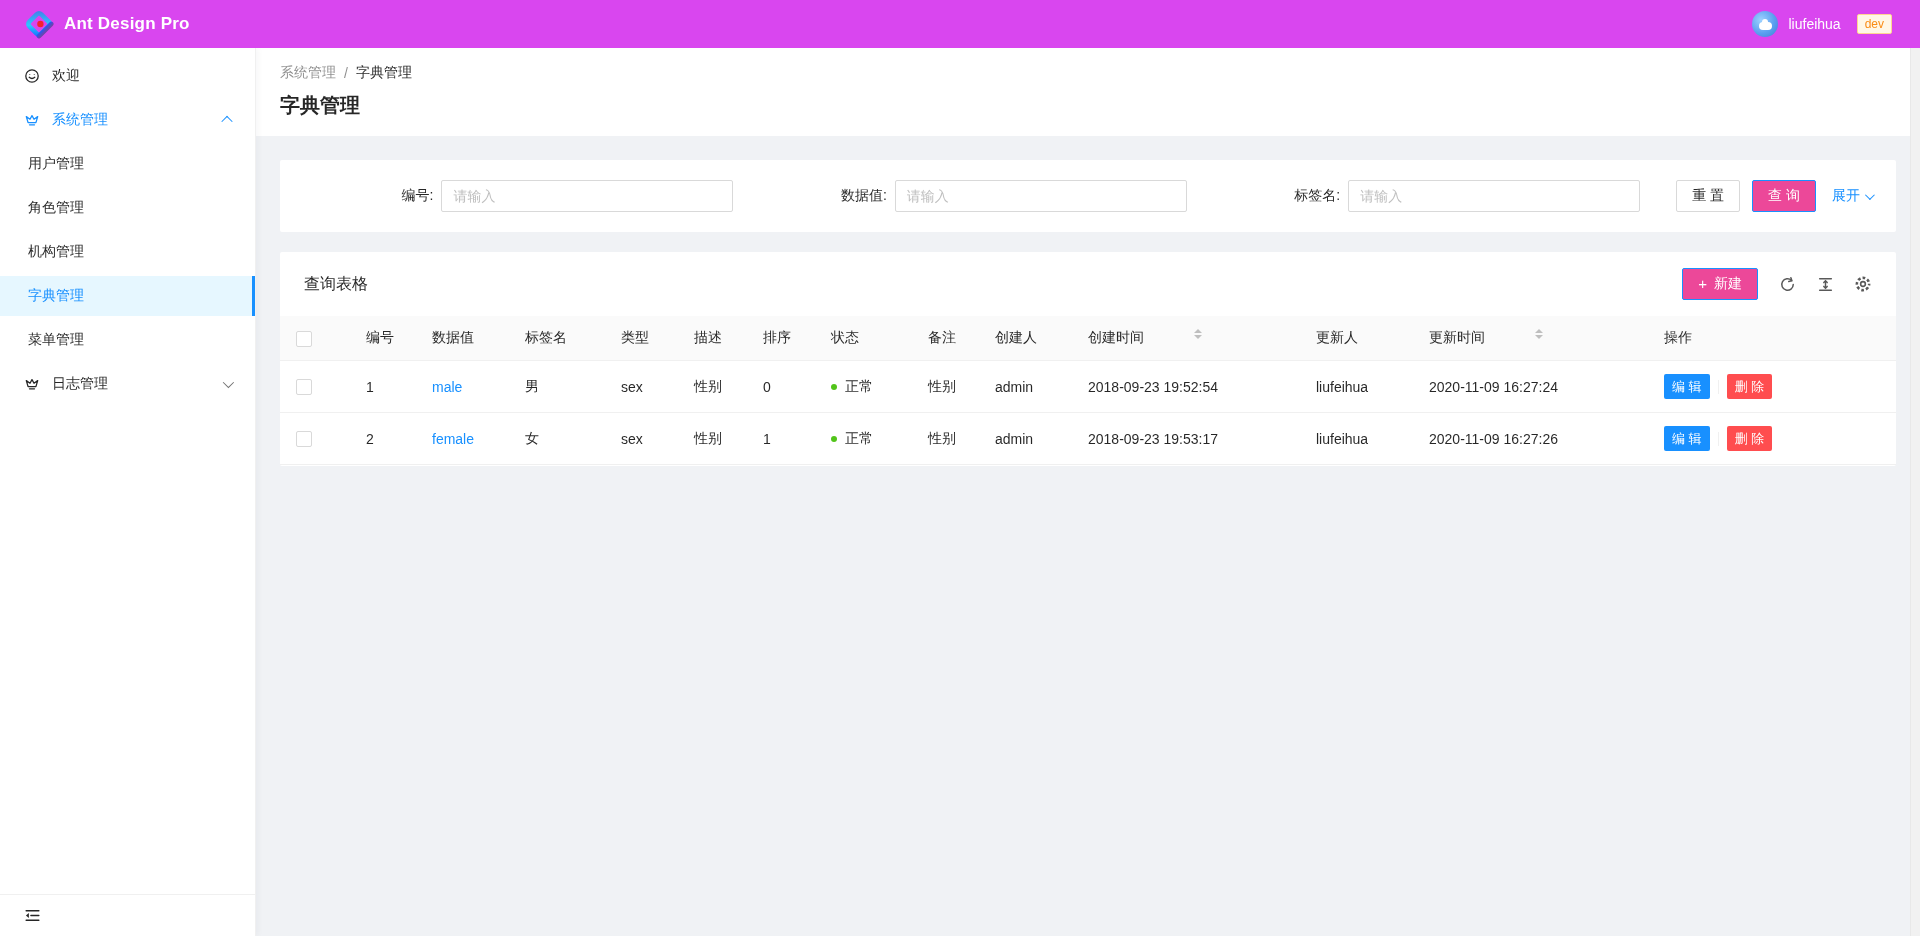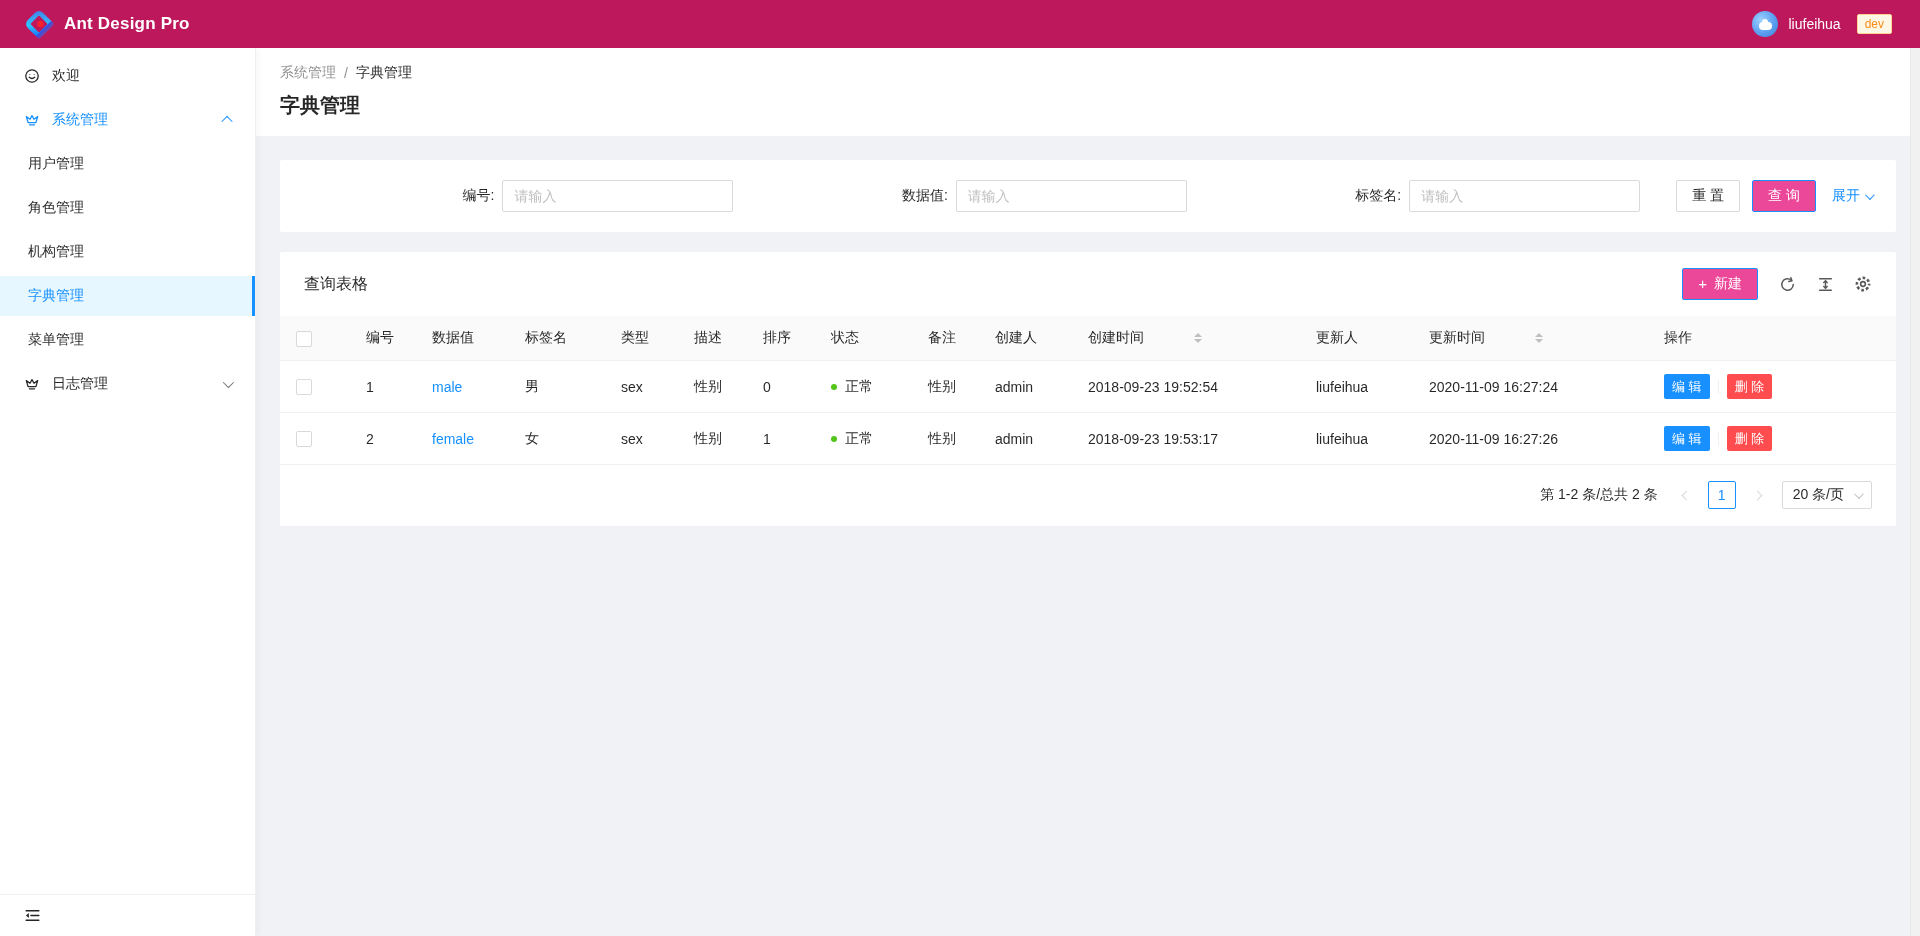--- a/index.html
+++ b/index.html
@@ -1,21 +1,21 @@
 <!DOCTYPE html>
 <html><head>
 <meta charset="utf-8">
 <style>
   * { margin:0; padding:0; box-sizing:border-box; }
   html,body { width:1920px; height:936px; overflow:hidden;
     font-family:"Liberation Sans","DejaVu Sans",sans-serif;
     font-size:14px; color:rgba(0,0,0,.85); background:#f0f2f5; }
 
   
-  .app-header { position:fixed; top:0; left:0; right:0; height:48px; background:#be185d;
+  .app-header { position:fixed; top:0; left:0; right:0; height:48px; background:#d946ef;
     display:flex; align-items:center; justify-content:space-between; padding:0 16px 0 16px; z-index:30; }
   .logo-area { display:flex; align-items:center; gap:10px; cursor:pointer; padding-left:8px; }
   .app-title { color:#fff; font-size:17px; font-weight:700; letter-spacing:.2px; }
   .header-right { display:flex; align-items:center; gap:10px; padding-right:12px; }
   .avatar { width:26px; height:26px; border-radius:50%;
     background:radial-gradient(circle at 35% 35%, #9ed2ff 0%, #5b9ff0 55%, #3a7fd6 100%);
     display:flex; align-items:center; justify-content:center; overflow:hidden; cursor:pointer; }
   .avatar .cloud { width:13px; height:8px; background:#fff; border-radius:5px; position:relative; margin-top:3px;}
   .avatar .cloud:before { content:""; position:absolute; width:6px; height:6px; background:#fff; border-radius:50%; top:-3px; left:3px;}
   .username { color:#fff; font-size:14px; cursor:pointer; }
@@ -51,21 +51,21 @@
   .breadcrumb .bc-current { color:rgba(0,0,0,.85); }
   .page-title { margin-top:10px; font-size:20px; font-weight:700; color:rgba(0,0,0,.85); }
   .content { padding:24px 24px 0 24px; }
   .card { background:#fff; border-radius:2px; }
 
   
   .search-card { padding:20px 24px; display:flex; align-items:center; }
   .form-row { display:flex; flex:1; align-items:center; }
   .form-col { flex:1; display:flex; align-items:center; justify-content:flex-end; padding-right:24px; }
   .form-label { color:rgba(0,0,0,.85); margin-right:8px; white-space:nowrap; }
-  .form-input { width:231px; height:32px; border:1px solid #d9d9d9; border-radius:2px; padding:0 11px;
+  .form-input { width:292px; height:32px; border:1px solid #d9d9d9; border-radius:2px; padding:0 11px;
     font-size:14px; color:rgba(0,0,0,.85); outline:none; font-family:inherit; }
   .form-input::placeholder { color:#bfbfbf; }
   .form-actions { display:flex; align-items:center; gap:12px; margin-left:12px; }
   .btn { height:32px; padding:0 15px; border-radius:2px; font-size:14px; cursor:pointer;
     display:inline-flex; align-items:center; justify-content:center; font-family:inherit;text-align:right; }
   .btn-default { background:#fff; border:1px solid #d9d9d9; color:rgba(0,0,0,.85); }
   .btn-primary { background:#ec4899; border:1px solid #1890ff; color:#fff; }
   .expand-link { color:#1890ff; cursor:pointer; display:inline-flex; align-items:center; gap:5px; margin-left:4px; white-space:nowrap; }
   .expand-link .chev2 { width:7px; height:7px; border-right:1.4px solid #1890ff; border-bottom:1.4px solid #1890ff;
     transform:rotate(45deg) translateY(-2px); }
@@ -86,21 +86,21 @@
   tbody td { padding:13px 16px; border-bottom:1px solid #f0f0f0; font-size:14px; }
   .checkbox { width:16px; height:16px; border:1px solid #d9d9d9; border-radius:2px; background:#fff;
     display:inline-block; cursor:pointer; vertical-align:middle; }
   .cell-link { color:#1890ff; cursor:pointer; text-decoration:none; }
   .status-dot { display:inline-block; width:6px; height:6px; border-radius:50%; background:#52c41a;
     margin-right:8px; vertical-align:middle; }
   .sorter { display:inline-flex; flex-direction:column; margin-left:6px; vertical-align:middle; line-height:0; }
   .sorter .car { width:0; height:0; border-left:4px solid transparent; border-right:4px solid transparent; }
   .sorter .car.u { border-bottom:4px solid #bfbfbf; margin-bottom:2px; }
   .sorter .car.d { border-top:4px solid #bfbfbf; }
-  .th-sort { display:inline-flex; align-items:center; cursor:pointer;gap:44px; }
+  .th-sort { display:inline-flex; cursor:pointer;gap:44px; }
   .action-btn { height:25px; padding:0 8px; border:none; border-radius:2px; color:#fff; font-size:13px;
     cursor:pointer; font-family:inherit; }
   .action-edit { background:#1890ff; }
   .action-delete { background:#ff4d4f; }
   .action-divider { display:inline-block; width:1px; height:14px; background:#f0f0f0; margin:0 8px; vertical-align:middle; }
 
   
   .pagination { display:flex; align-items:center; justify-content:flex-end; gap:9px; padding:16px 24px; }
   .pg-total { color:rgba(0,0,0,.85); margin-right:4px; }
   .pg-arrow { width:28px; height:28px; display:inline-flex; align-items:center; justify-content:center; cursor:pointer; }
@@ -360,33 +360,19 @@
                 <td>性别</td>
                 <td>admin</td>
                 <td>2018-09-23 19:53:17</td>
                 <td>liufeihua</td>
                 <td>2020-11-09 16:27:26</td>
                 <td><button class="action-btn action-edit">编 辑</button><span class="action-divider"></span><button class="action-btn action-delete">删 除</button></td>
               </tr>
             </tbody>
         </table>
 
-        <div class="pagination">
-          <span class="pg-total">第 1-2 条/总共 2 条</span>
-          <span class="pg-arrow">
-              <span class="chev3 left"></span>
-            </span>
-          <span class="pg-page">1</span>
-          <span class="pg-arrow">
-              <span class="chev3 right"></span>
-            </span>
-          <span class="pg-size">
-            <span>20 条/页</span>
-            <span class="chev4"></span>
-          </span>
-        </div>
       </section>
 
     </div>
   </main>
 
   <div class="scroll-strip"></div>
 </div>
 
 </body></html>

